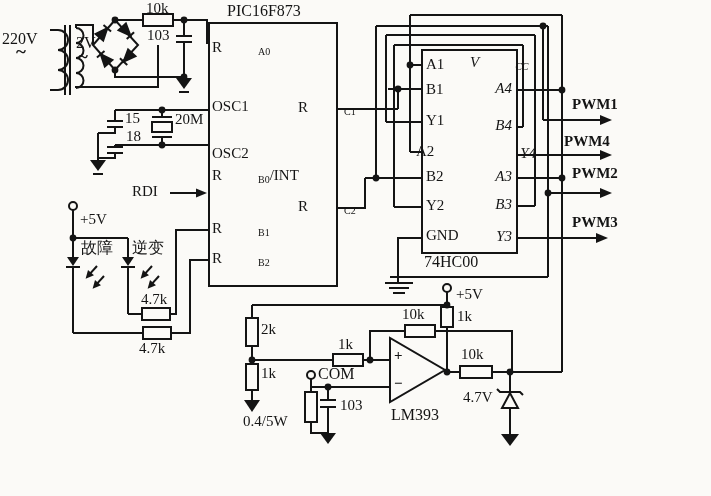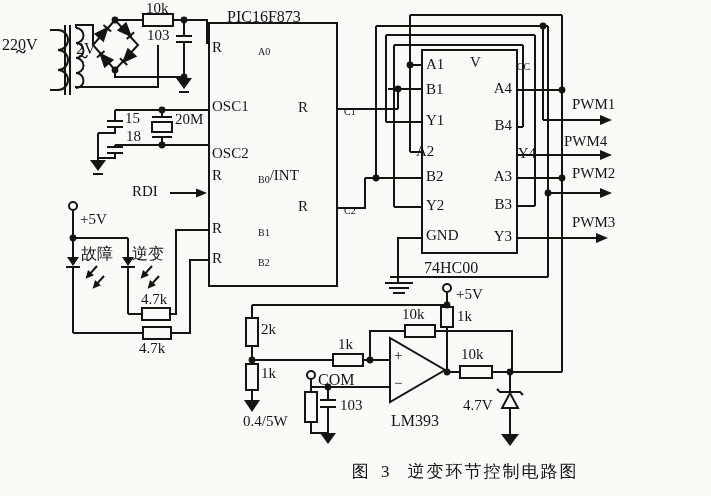--- a/index.html
+++ b/index.html
@@ -5,24 +5,24 @@
   html,body{margin:0;padding:0;background:#e8e8e8;}
   .stage{
     position:relative;width:711px;height:496px;
     background:#fbfaf7;overflow:hidden;
     font-family:"Liberation Serif","DejaVu Serif",serif;
     color:#141414;
   }
   svg{position:absolute;left:0;top:0;}
   .lb{position:absolute;font-size:15px;line-height:1.05;white-space:nowrap;}
   .lb sub{font-size:10px;vertical-align:-3px;margin-left:36px;}
-  .t16{font-size:16px;margin-top:6px;}
-  .bold{font-weight:normal;}
+  .t16{font-size:16px;}
+  .bold{font-weight:bold;}
   .tilde{font-size:19px;font-weight:bold;}
-  .rt{text-align:right;}
+  .rt{text-align:right;font-style:italic;}
   .caption{position:absolute;left:320px;top:460px;width:290px;text-align:center;
            font-size:17px;letter-spacing:2px;}
   .caption .fig{margin-right:14px;letter-spacing:4px;}
 </style>
 </head>
 <body>
 
 <div class="stage">
 
 <svg width="711" height="496" viewBox="0 0 711 496">
@@ -300,21 +300,18 @@
 <div class="lb" style="left:457px;top:309px">1k</div>
 <div class="lb" style="left:402px;top:307px">10k</div>
 <div class="lb" style="left:261px;top:322px">2k</div>
 <div class="lb" style="left:261px;top:366px">1k</div>
 <div class="lb" style="left:338px;top:337px">1k</div>
 <div class="lb" style="left:461px;top:347px">10k</div>
 <div class="lb t16" style="left:318px;top:366px">COM</div>
 <div class="lb" style="left:340px;top:398px">103</div>
 <div class="lb" style="left:243px;top:414px">0.4/5W</div>
 <div class="lb t16" style="left:391px;top:407px">LM393</div>
-<div class="lb" style="left:463px;top:398px">4.7V</div>
+<div class="lb" style="left:463px;top:390px">4.7V</div>
 <div class="lb bold" style="left:394px;top:348px">+</div>
 <div class="lb bold" style="left:394px;top:376px">−</div>
 
-<div class="caption">
-  <span class="fig">图 3</span><span>逆变环节控制电路图</span>
+
 </div>
 
-</div>
-
 </body></html>

